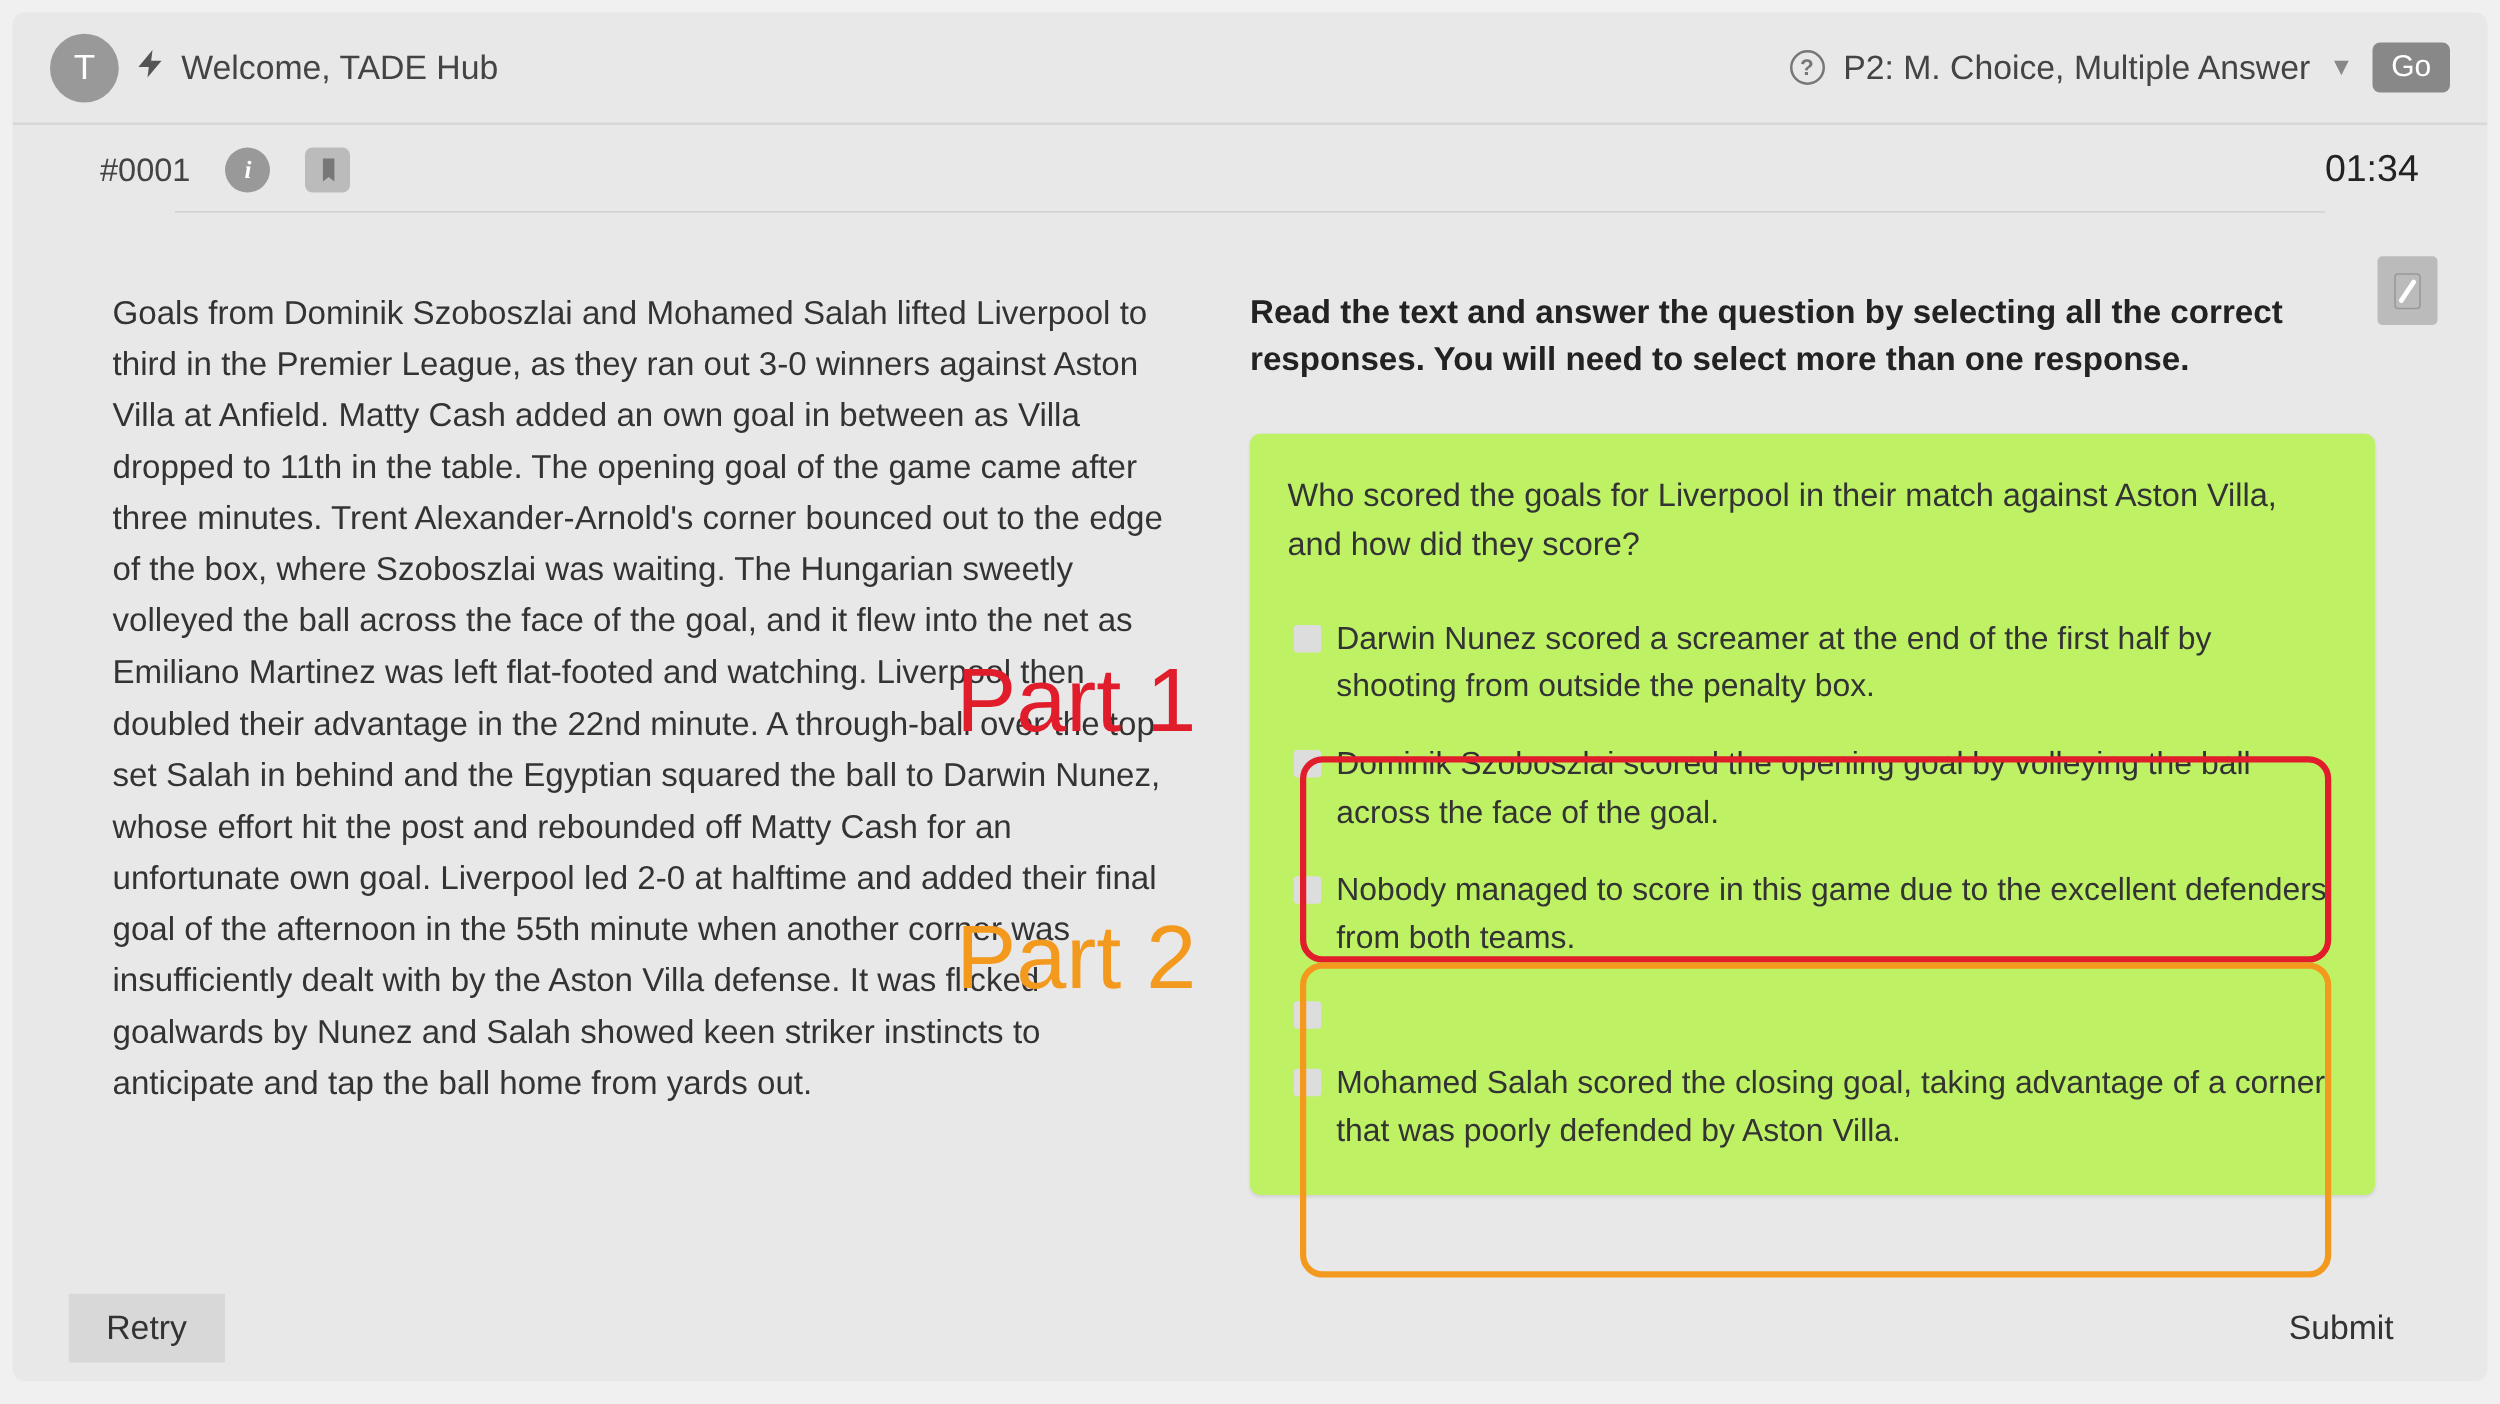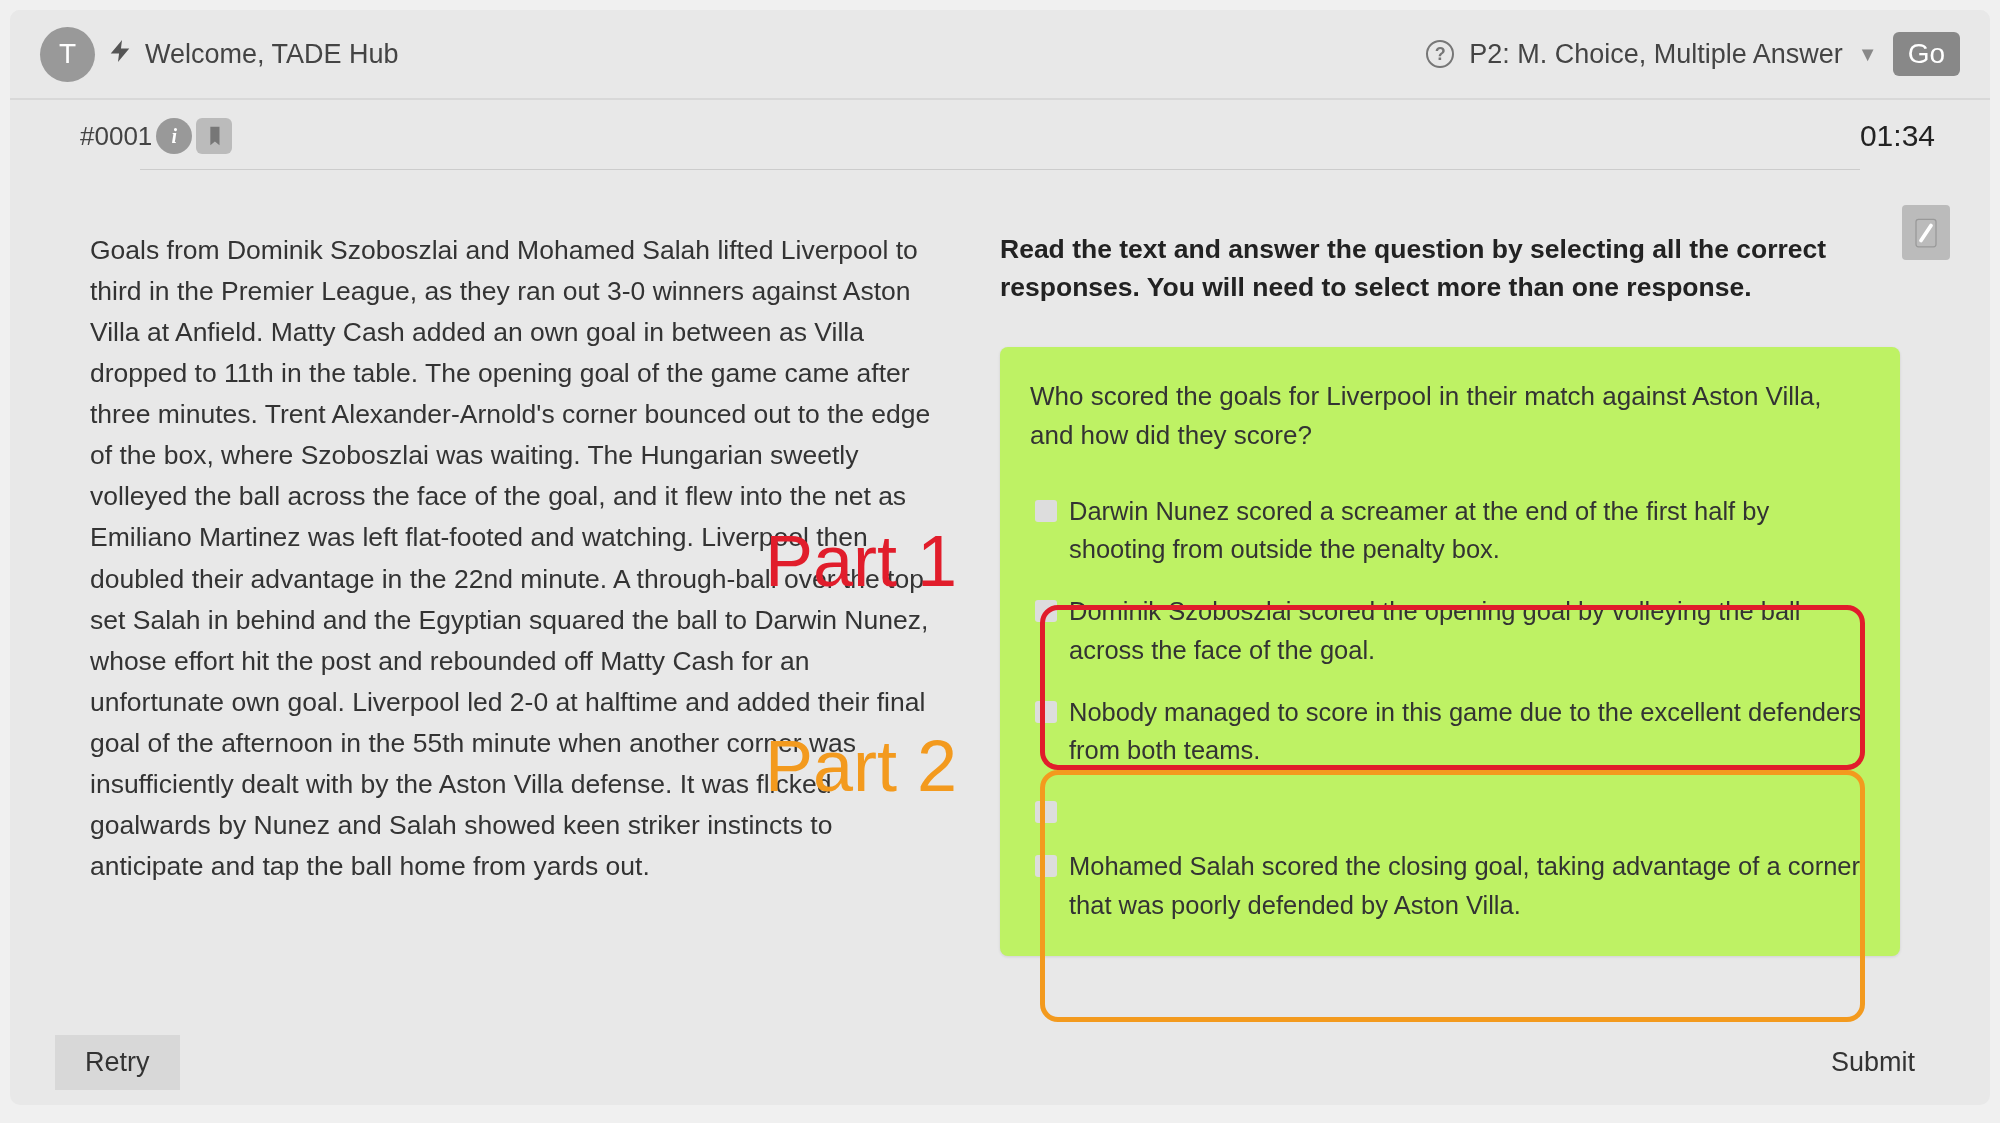--- a/index.html
+++ b/index.html
@@ -82,34 +82,34 @@
     }
     .chevron-down {
       color: #888;
       font-size: 20px;
     }
     .go-button {
       background: #888;
       color: #fff;
       padding: 6px 15px;
       border-radius: 6px;
-      font-size: 28px;
+      font-size: 24px;
       border: none;
       cursor: pointer;
     }
     .info-bar {
       display: flex;
       align-items: center;
       justify-content: space-between;
       padding: 18px 55px 10px 70px;
     }
     .info-left {
       display: flex;
       align-items: center;
-      gap: 4px;
+      gap: 28px;
     }
     .question-id {
       font-size: 26px;
       color: #444;
     }
     .circle-icon {
       width: 36px;
       height: 36px;
       border-radius: 50%;
       background: #999;

